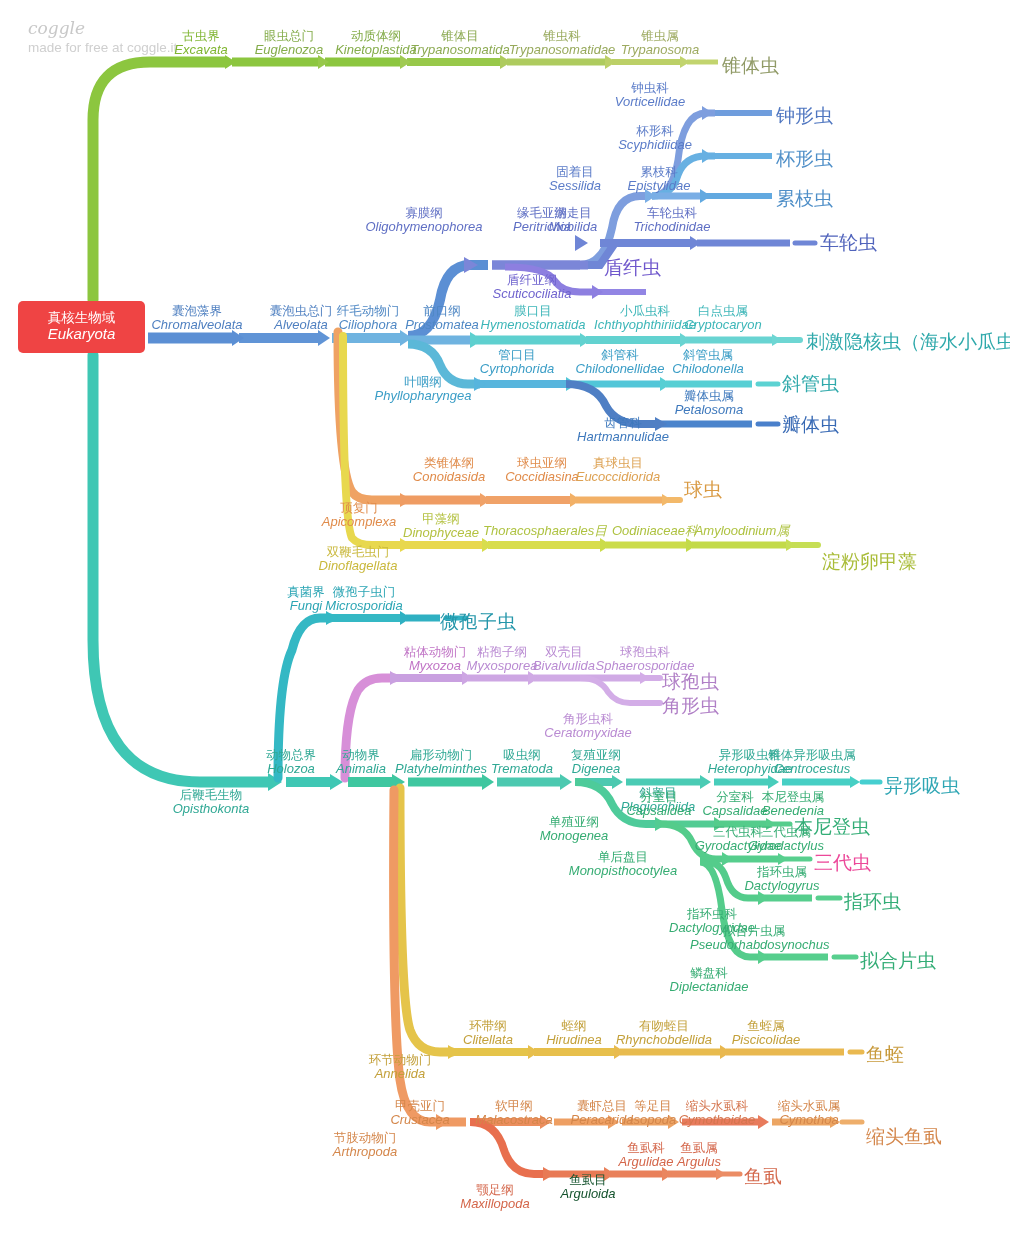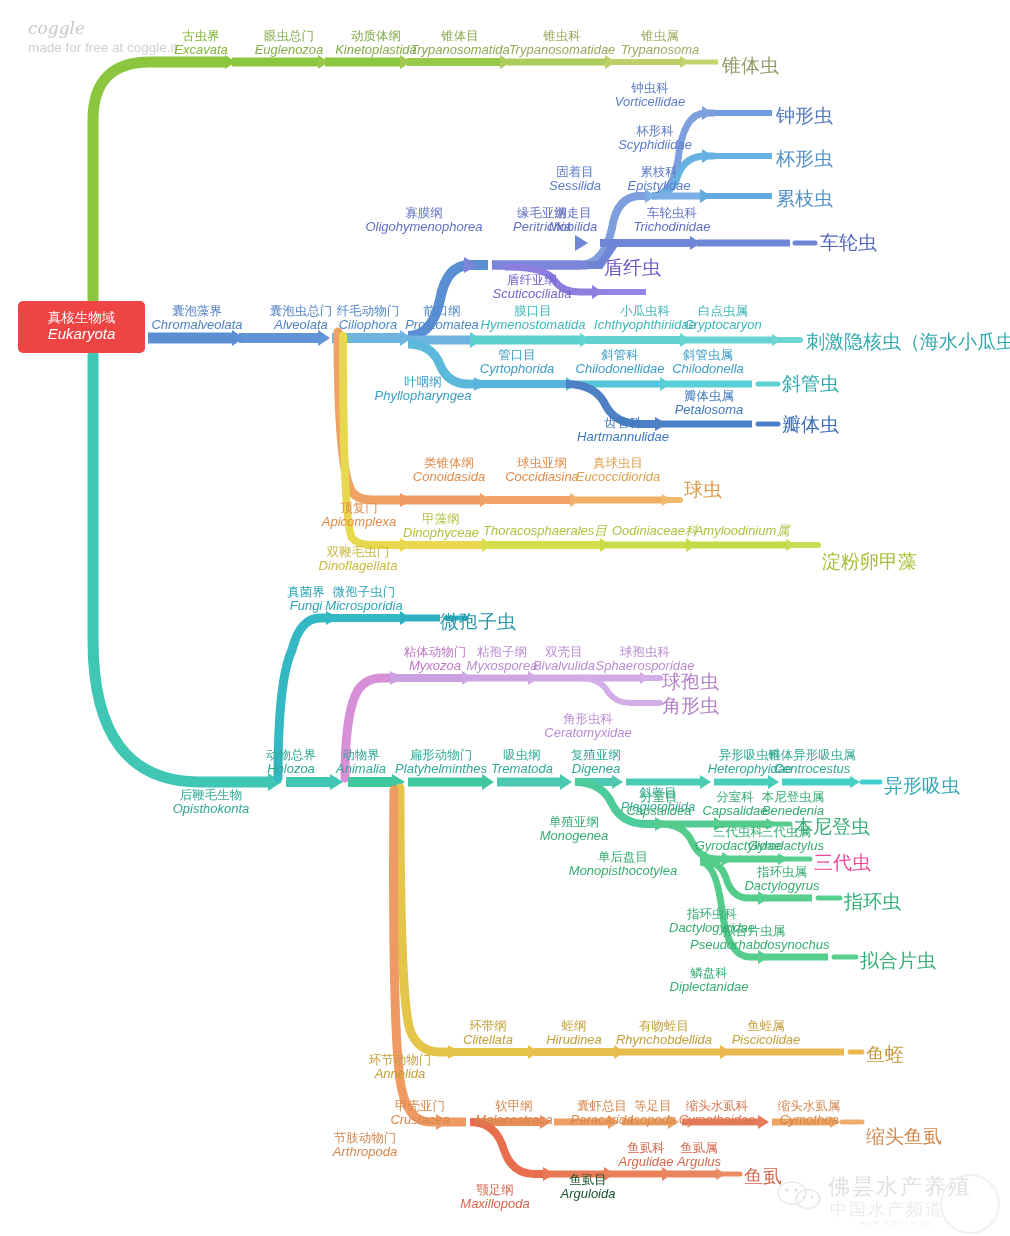--- a/index.html
+++ b/index.html
@@ -760,28 +760,14 @@
   <div class="leaf" style="left:662px;top:696px;color:#b07fc6;">角形虫</div>
   <div class="leaf" style="left:884px;top:776px;color:#2fa6b4;">异形吸虫</div>
   <div class="leaf" style="left:794px;top:817px;color:#33ad76;">本尼登虫</div>
   <div class="leaf" style="left:814px;top:853px;color:#ec4899;">三代虫</div>
   <div class="leaf" style="left:844px;top:892px;color:#33ad76;">指环虫</div>
   <div class="leaf" style="left:860px;top:951px;color:#33ad76;">拟合片虫</div>
   <div class="leaf" style="left:866px;top:1045px;color:#c89a3c;">鱼蛭</div>
   <div class="leaf" style="left:866px;top:1127px;color:#d4874c;">缩头鱼虱</div>
   <div class="leaf" style="left:744px;top:1167px;color:#d46a4e;">鱼虱</div>
 
-  <div id="watermark">
-    <svg id="wm-chat" viewBox="0 0 46 30">
-      <ellipse cx="16" cy="13" rx="14" ry="11" fill="none" stroke="#b9b9b9" stroke-width="1.6"></ellipse>
-      <ellipse cx="32" cy="19" rx="12" ry="9.5" fill="none" stroke="#b9b9b9" stroke-width="1.6"></ellipse>
-      <circle cx="11" cy="10" r="1.6" fill="#9f9f9f"></circle>
-      <circle cx="20" cy="10" r="1.6" fill="#9f9f9f"></circle>
-      <circle cx="28" cy="17" r="1.3" fill="#9f9f9f"></circle>
-      <circle cx="36" cy="17" r="1.3" fill="#9f9f9f"></circle>
-    </svg>
-    <div id="wm-row1">佛昙水产养殖</div>
-    <div id="wm-row2">中国水产频道</div>
-    <div id="wm-row3">www.fishfirst.cn</div>
-    <div id="wm-globe"></div>
-  </div>
 
 </div>
 
 </body></html>

